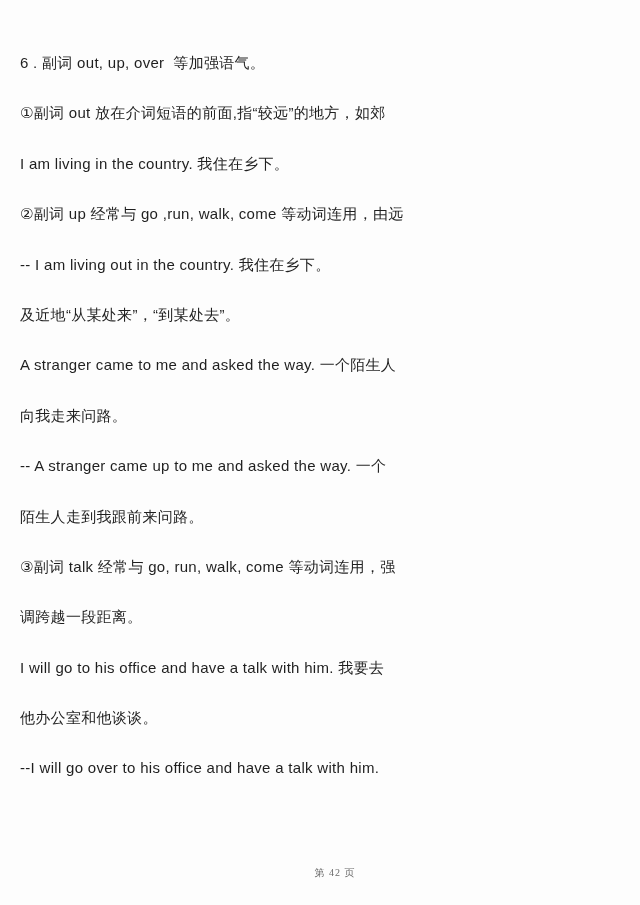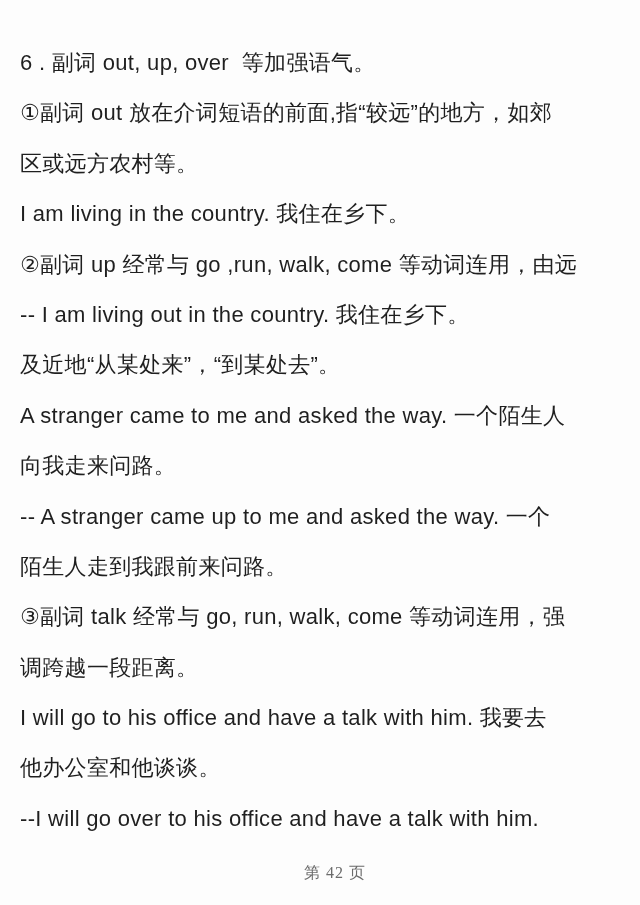--- a/index.html
+++ b/index.html
@@ -20,48 +20,47 @@
   }
   .content {
     position: absolute;
     top: 38px;
     left: 20px;
     right: 14px;
   }
   .line {
     height: 50.4px;
     line-height: 50.4px;
-    font-size: 22px;
+    font-size: 15px;
     color: var(--text, #1f1f1f);
     letter-spacing: 0.3px;
     white-space: pre;
     overflow: hidden;
   }
   .footer {
     position: absolute;
     top: 866px;
     left: 10px;
     right: 0;
     text-align: center;
     font-family: "Liberation Serif", "DejaVu Serif", serif;
-    font-size: 16px;
+    font-size: 10px;
     line-height: 14px;
     color: var(--footer-text, #6b6b6b);
     letter-spacing: 1px;
     padding-left: 20px;
   }
 </style>
 </head>
 <body>
 
 <div class="page">
   <div class="content">
     <div class="line">6 . 副词 out, up, over  等加强语气。</div>
     <div class="line">①副词 out 放在介词短语的前面,指“较远”的地方，如郊</div>
-    <div class="line">区或远方农村等。</div>
     <div class="line">I am living in the country. 我住在乡下。</div>
     <div class="line">②副词 up 经常与 go ,run, walk, come 等动词连用，由远</div>
     <div class="line">-- I am living out in the country. 我住在乡下。</div>
     <div class="line">及近地“从某处来”，“到某处去”。</div>
     <div class="line">A stranger came to me and asked the way. 一个陌生人</div>
     <div class="line">向我走来问路。</div>
     <div class="line">-- A stranger came up to me and asked the way. 一个</div>
     <div class="line">陌生人走到我跟前来问路。</div>
     <div class="line">③副词 talk 经常与 go, run, walk, come 等动词连用，强</div>
     <div class="line">调跨越一段距离。</div>

